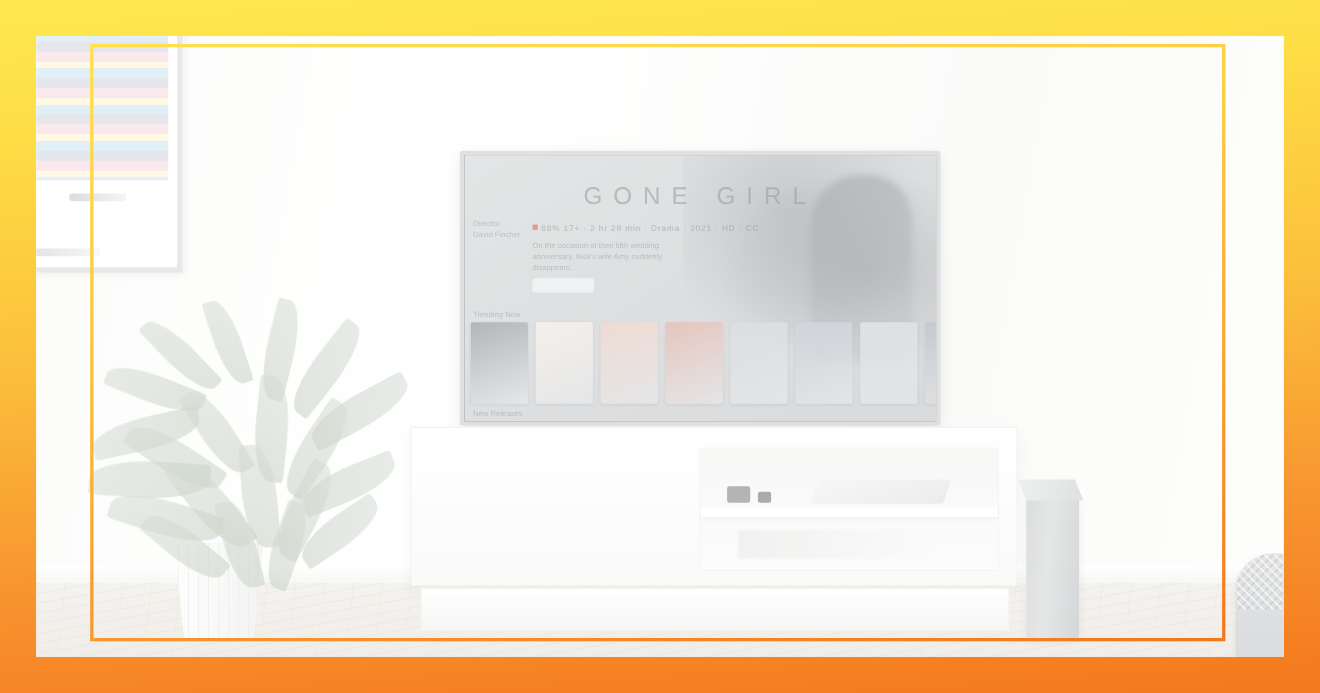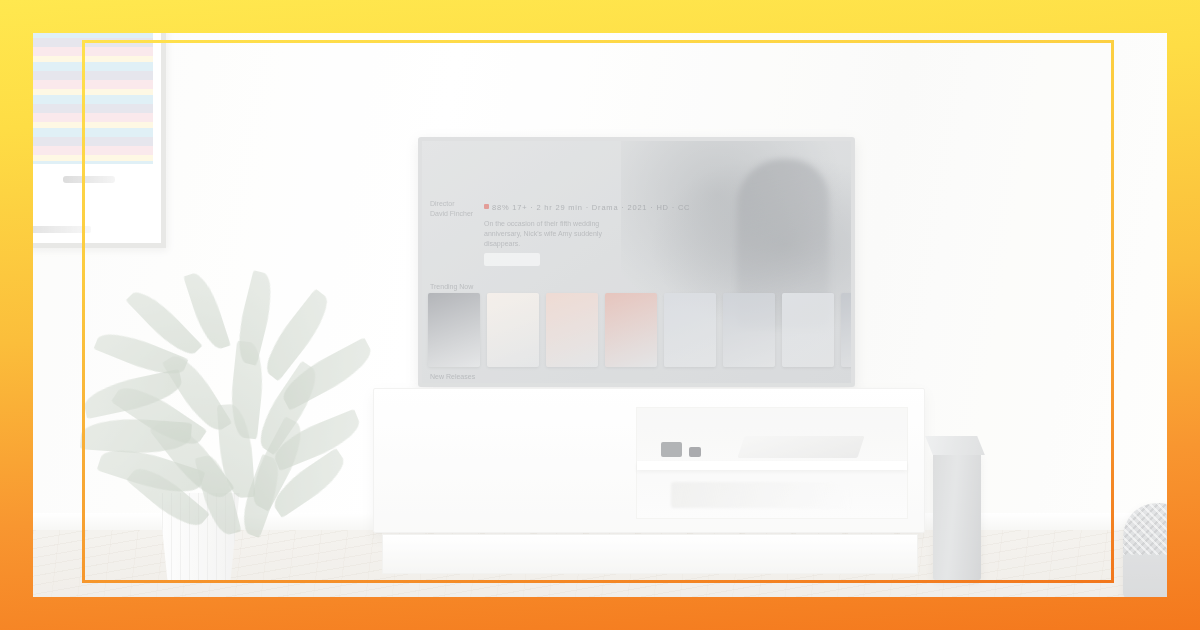--- a/index.html
+++ b/index.html
@@ -277,20 +277,21 @@
         <div class="art-stripes"></div>
         <div class="art-sign"></div>
         <div class="art-caption"></div>
       </div>
 
       <div class="tv">
         <div class="tv-screen">
           <div class="tv-hero"></div>
           <div class="tv-figure"></div>
 
+          <div class="tv-title">GONE GIRL</div>
 
           <div class="tv-director">
             <div>Director</div>
             <div>David Fincher</div>
           </div>
 
           <div class="tv-meta">
             <span class="dot"></span><span>88%   17+ · 2 hr 29 min · Drama · 2021 · HD · CC</span>
           </div>
 

